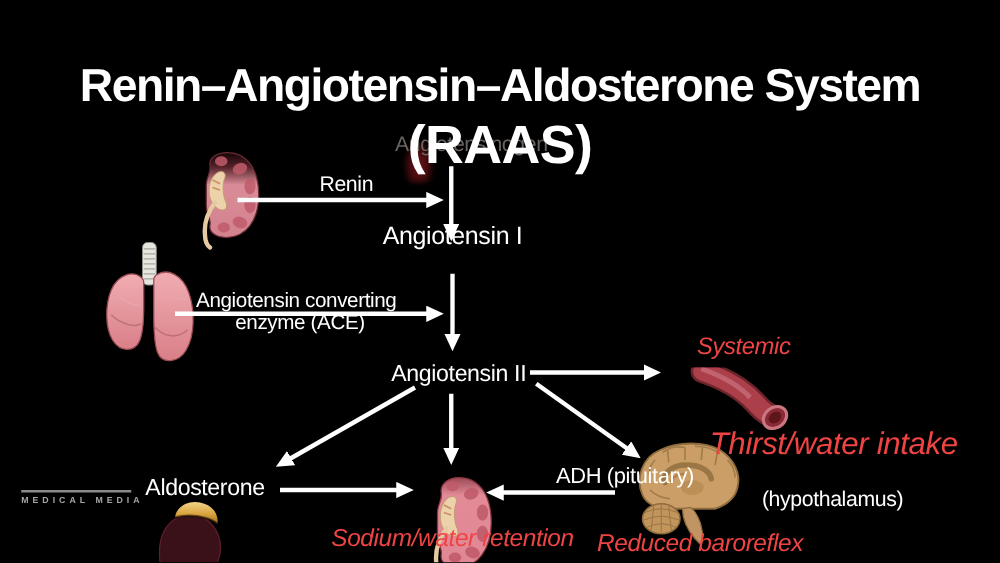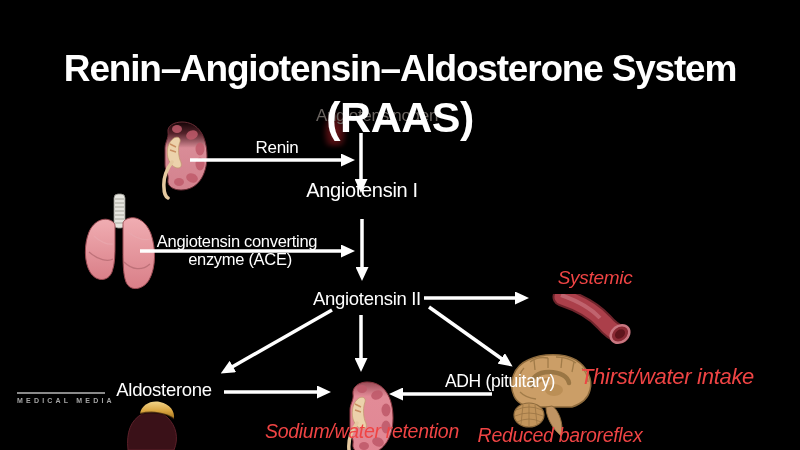--- a/index.html
+++ b/index.html
@@ -165,21 +165,22 @@
 
   <div class="lbl" style="left:277px;top:148px;font-size:17px">Renin</div>
   <div class="lbl" style="left:362px;top:190px;font-size:20px">Angiotensin I</div>
   <div class="lbl" style="left:237px;top:241px;font-size:16.5px">Angiotensin converting</div>
   <div class="lbl" style="left:240px;top:259px;font-size:16.5px">enzyme (ACE)</div>
   <div class="lbl" style="left:367px;top:299px;font-size:18.5px">Angiotensin II</div>
   <div class="lbl" style="left:164px;top:390px;font-size:18.5px">Aldosterone</div>
   <div class="lbl" style="left:500px;top:381px;font-size:17.5px">ADH (pituitary)</div>
 
   <div class="lbl fx" style="left:595px;top:278px;font-size:19px">Systemic</div>
-  <div class="lbl fx" style="left:667px;top:377px;font-size:22px">Thirst/water intake</div>
+  <div class="lbl fx" style="left:667px;top:356px;font-size:25px">Thirst/water intake</div>
+  <div class="lbl" style="left:666px;top:400px;font-size:17px">(hypothalamus)</div>
   <div class="lbl fx" style="left:362px;top:431px;font-size:19.5px">Sodium/water retention</div>
   <div class="lbl fx" style="left:560px;top:435px;font-size:19.5px">Reduced baroreflex</div>
 
   <div id="logo">
     <hr class="rule">
     <div class="tag">MEDICAL MEDIA</div>
   </div>
 
 </div>
 

